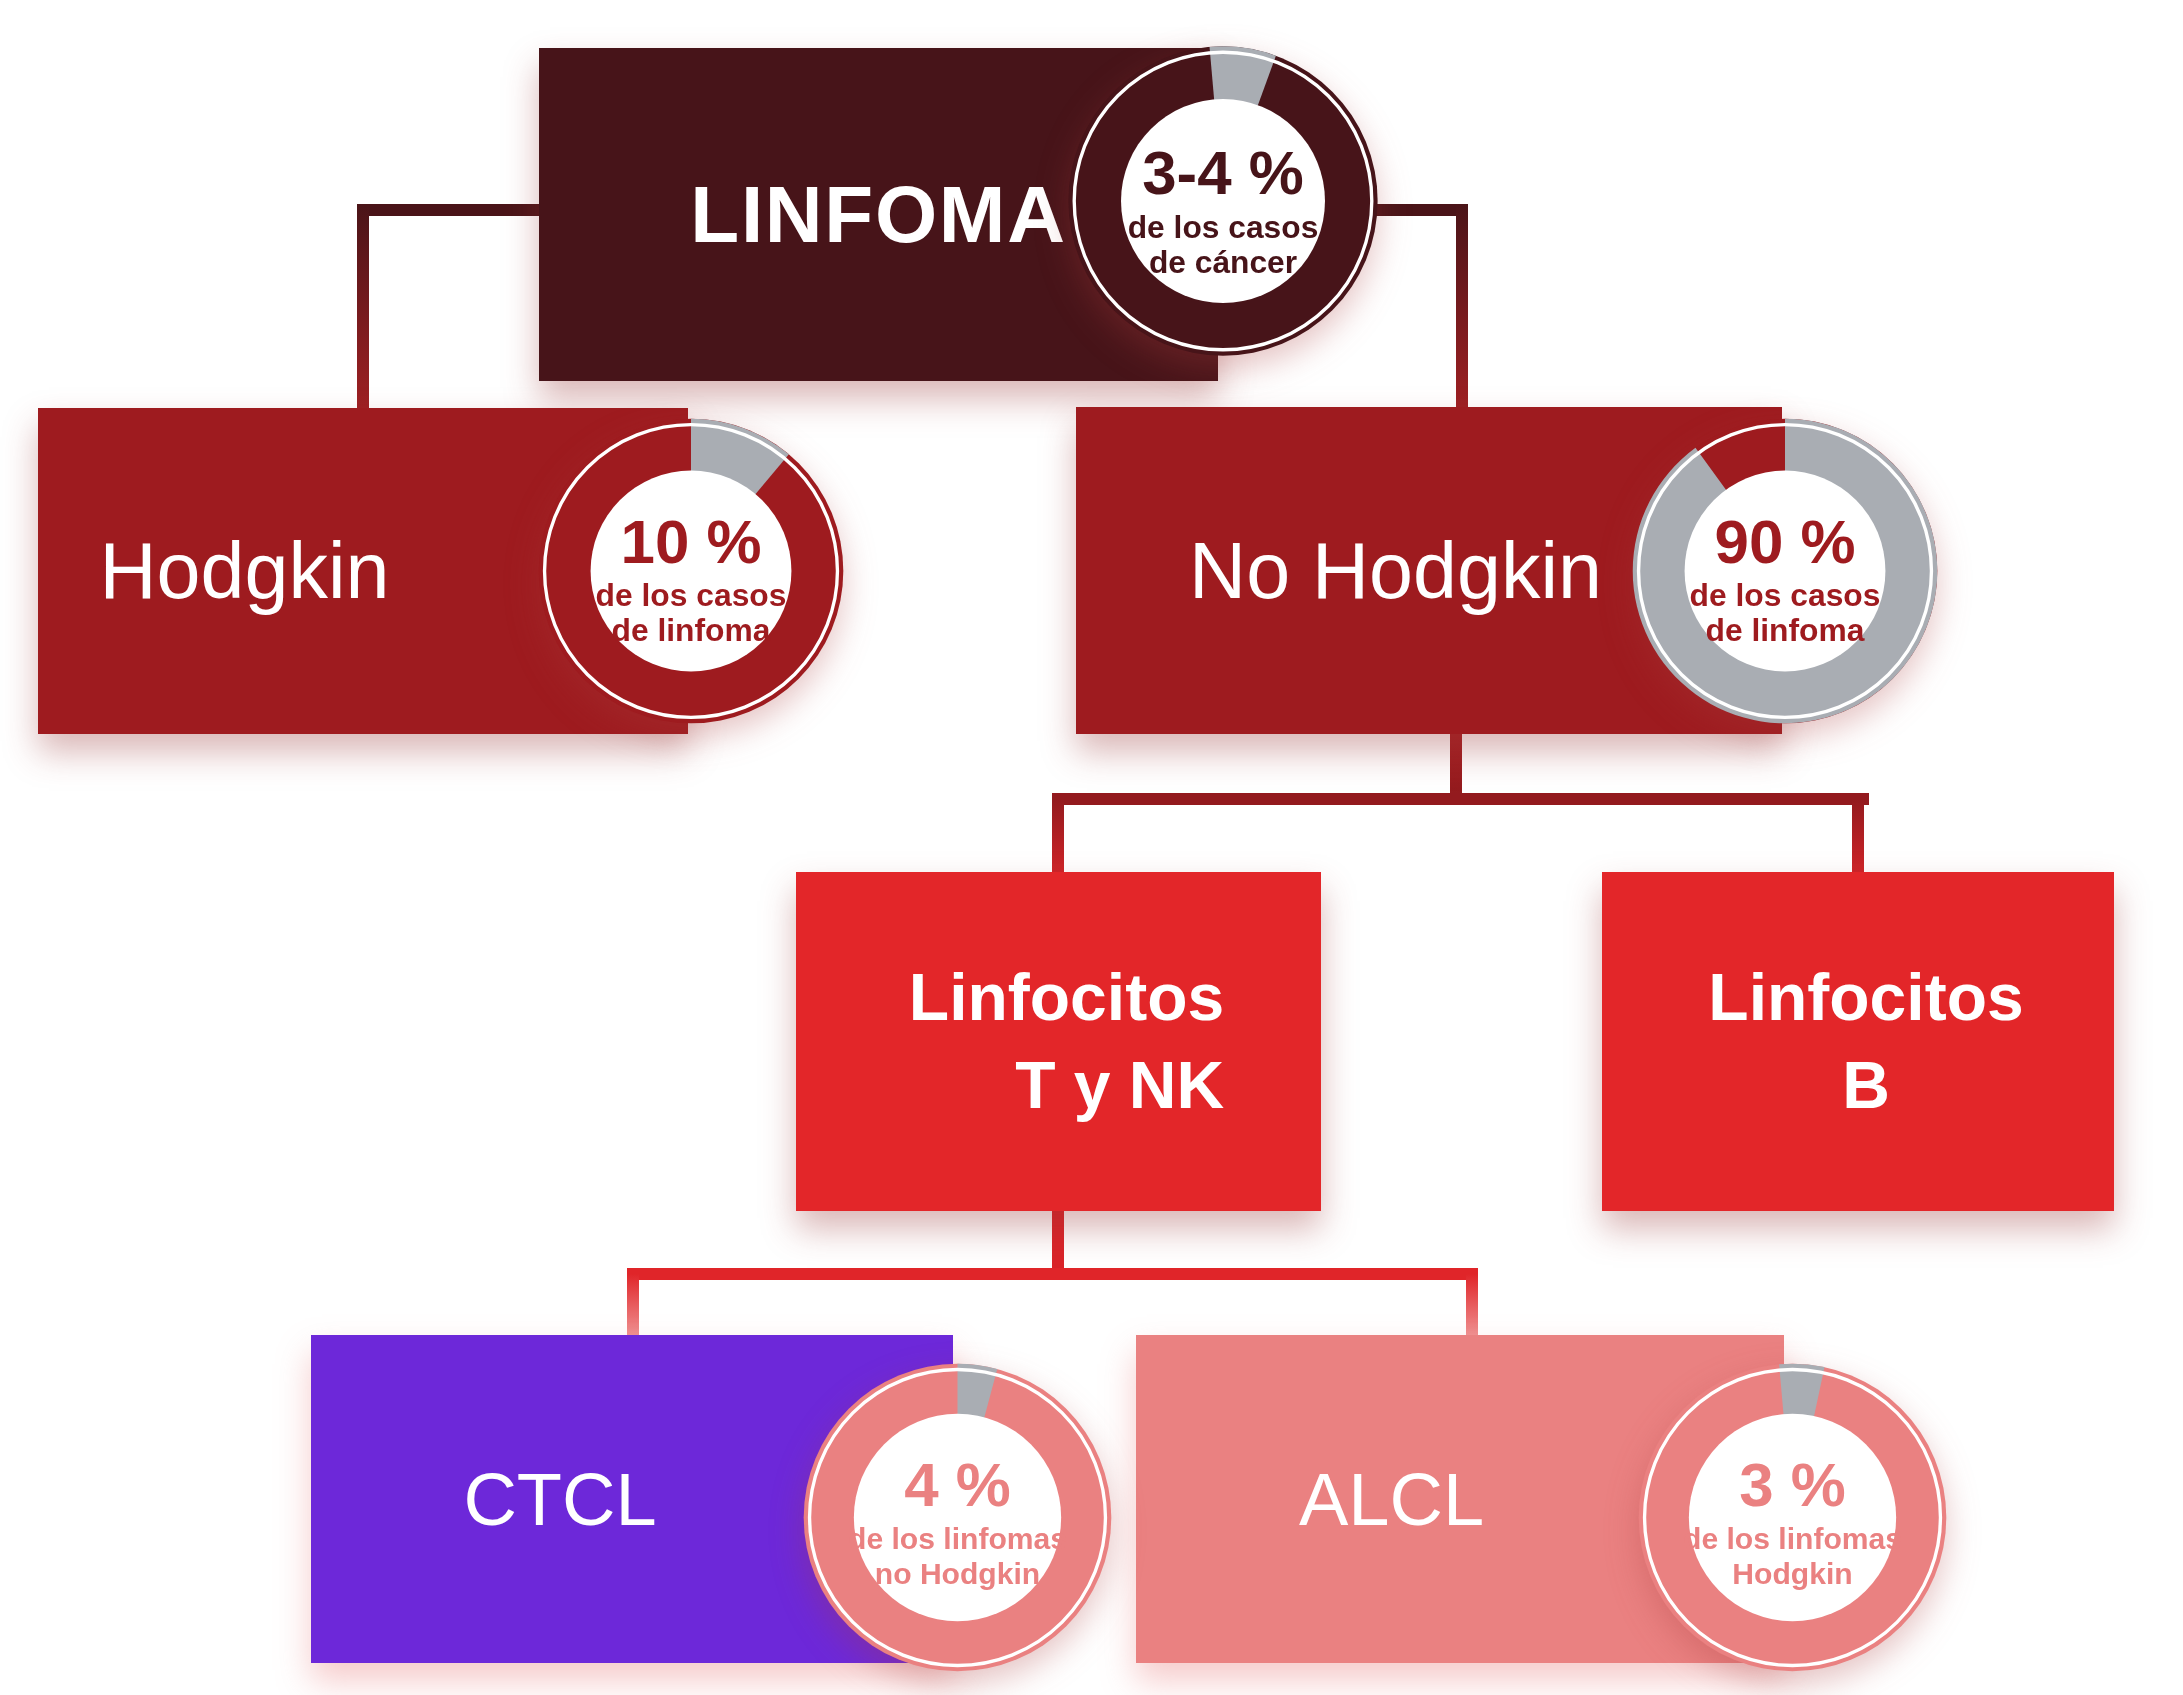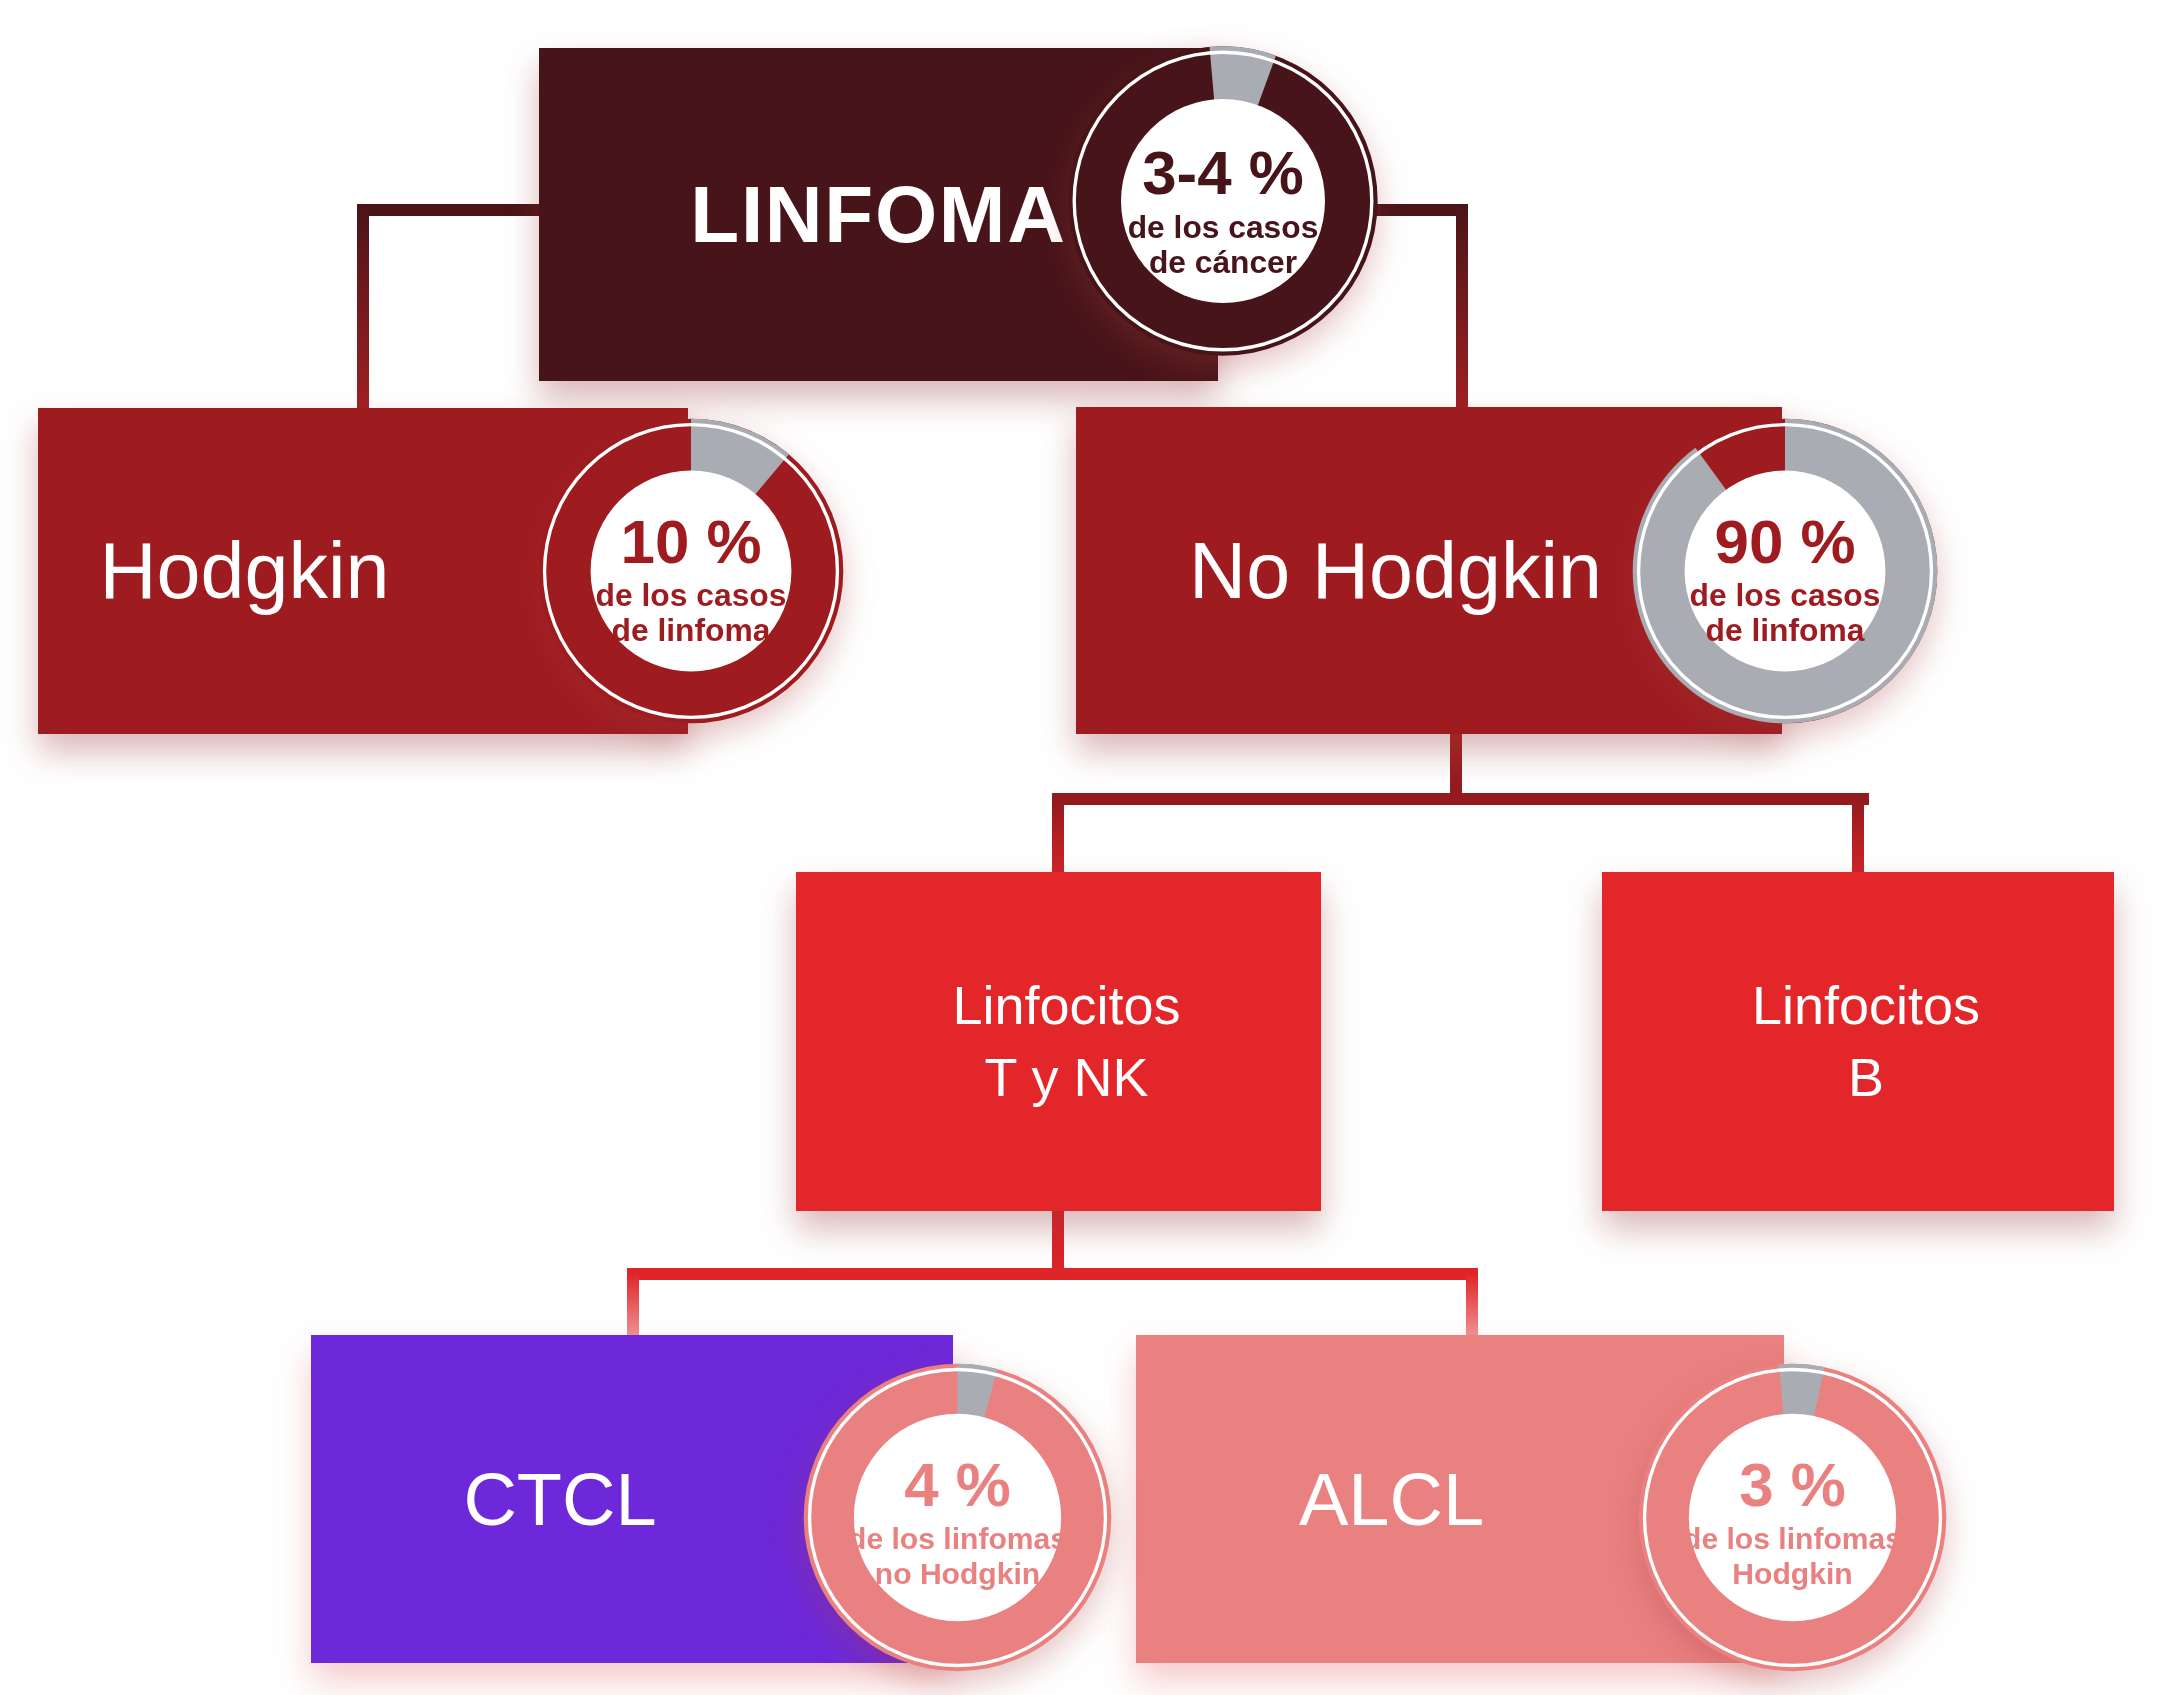--- a/index.html
+++ b/index.html
@@ -17,21 +17,21 @@
   .shadow-salmon{box-shadow:0 18.4px 32px rgba(235,140,140,.45);}
   .seg{position:absolute;z-index:1;}
   .donut{position:absolute;z-index:3;filter:drop-shadow(0 13.4px 16.7px rgba(170,60,60,.30));}
   .donut text{text-anchor:middle;font-family:"Liberation Sans","DejaVu Sans",sans-serif;font-weight:bold;}
   .num{font-size:74px;}
   .sub{font-size:38px;}
   .sub-sm{font-size:36px;}
   
   .t-linfoma{font-size:80px;font-weight:bold;letter-spacing:1.7px;}
   .t-row2{font-size:79px;font-weight:normal;}
-  .t-row3{font-size:54px;font-weight:normal;line-height:1.32;margin-left:16px;}
+  .t-row3{font-size:66px;font-weight:bold;line-height:1.32;margin-left:16px;}
   .t-row4{font-size:74px;font-weight:normal;}
 </style>
 </head>
 <body>
 
 <div id="canvas">
 
   <div class="seg" style="left:357px;top:204px;width:188px;height:11.7px;background:#4a1418;"></div>
   <div class="seg" style="left:357px;top:204px;width:11.7px;height:204px;background:linear-gradient(180deg,#4a1418,#9e2023);"></div>
   <div class="seg" style="left:1220px;top:204px;width:247px;height:11.7px;background:#4a1418;"></div>
@@ -55,21 +55,21 @@
     <span class="box-label t-row2">Hodgkin</span>
   </div>
 
   <div class="box shadow-dark" style="left:1076px;top:407px;width:706px;height:327px;background:#9e1b1f;padding-right:67px;">
     <span class="box-label t-row2">No Hodgkin</span>
   </div>
 
   <div class="box shadow-dark" style="left:796px;top:872px;width:525px;height:339px;background:#e32629;">
     <span class="box-label t-row3">
       <span style="display:block;">Linfocitos</span>
-      <span style="display:block;">T y NK</span>
+      <span style="display:block;text-align:right;">T y NK</span>
     </span>
   </div>
 
   <div class="box shadow-dark" style="left:1602px;top:872px;width:512px;height:339px;background:#e32629;">
     <span class="box-label t-row3">
       <span style="display:block;">Linfocitos</span>
       <span style="display:block;">B</span>
     </span>
   </div>
 

